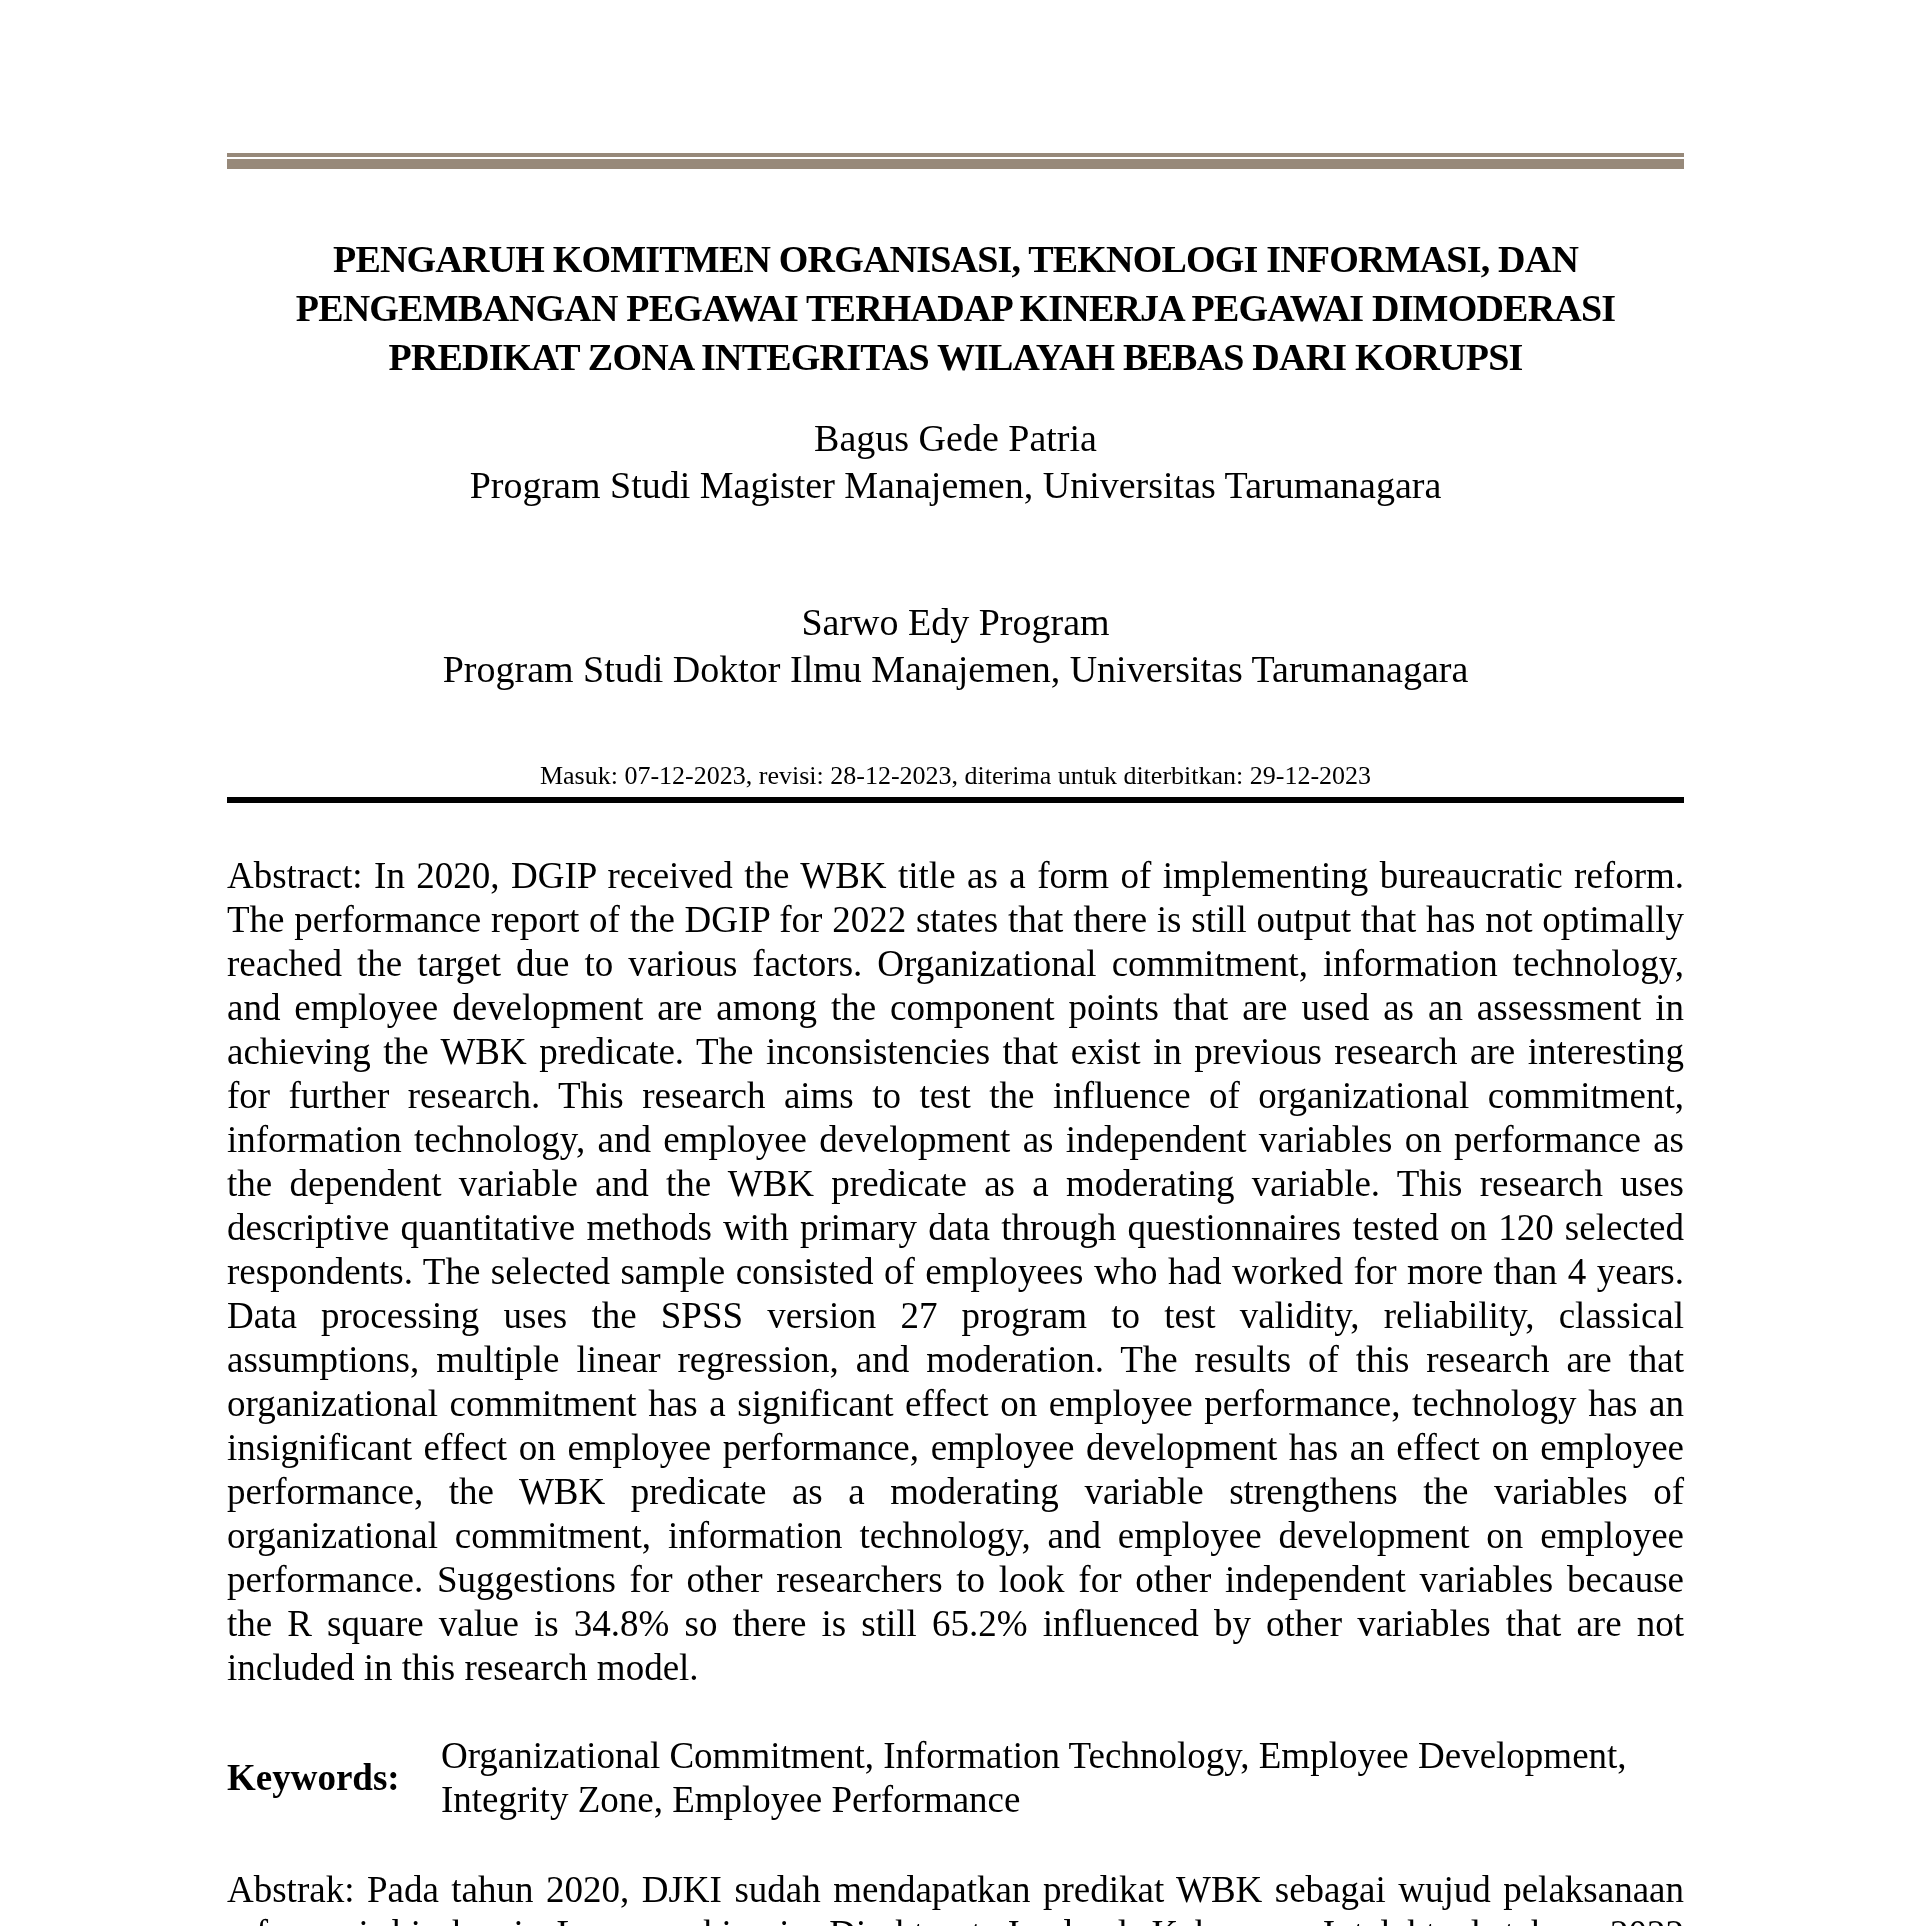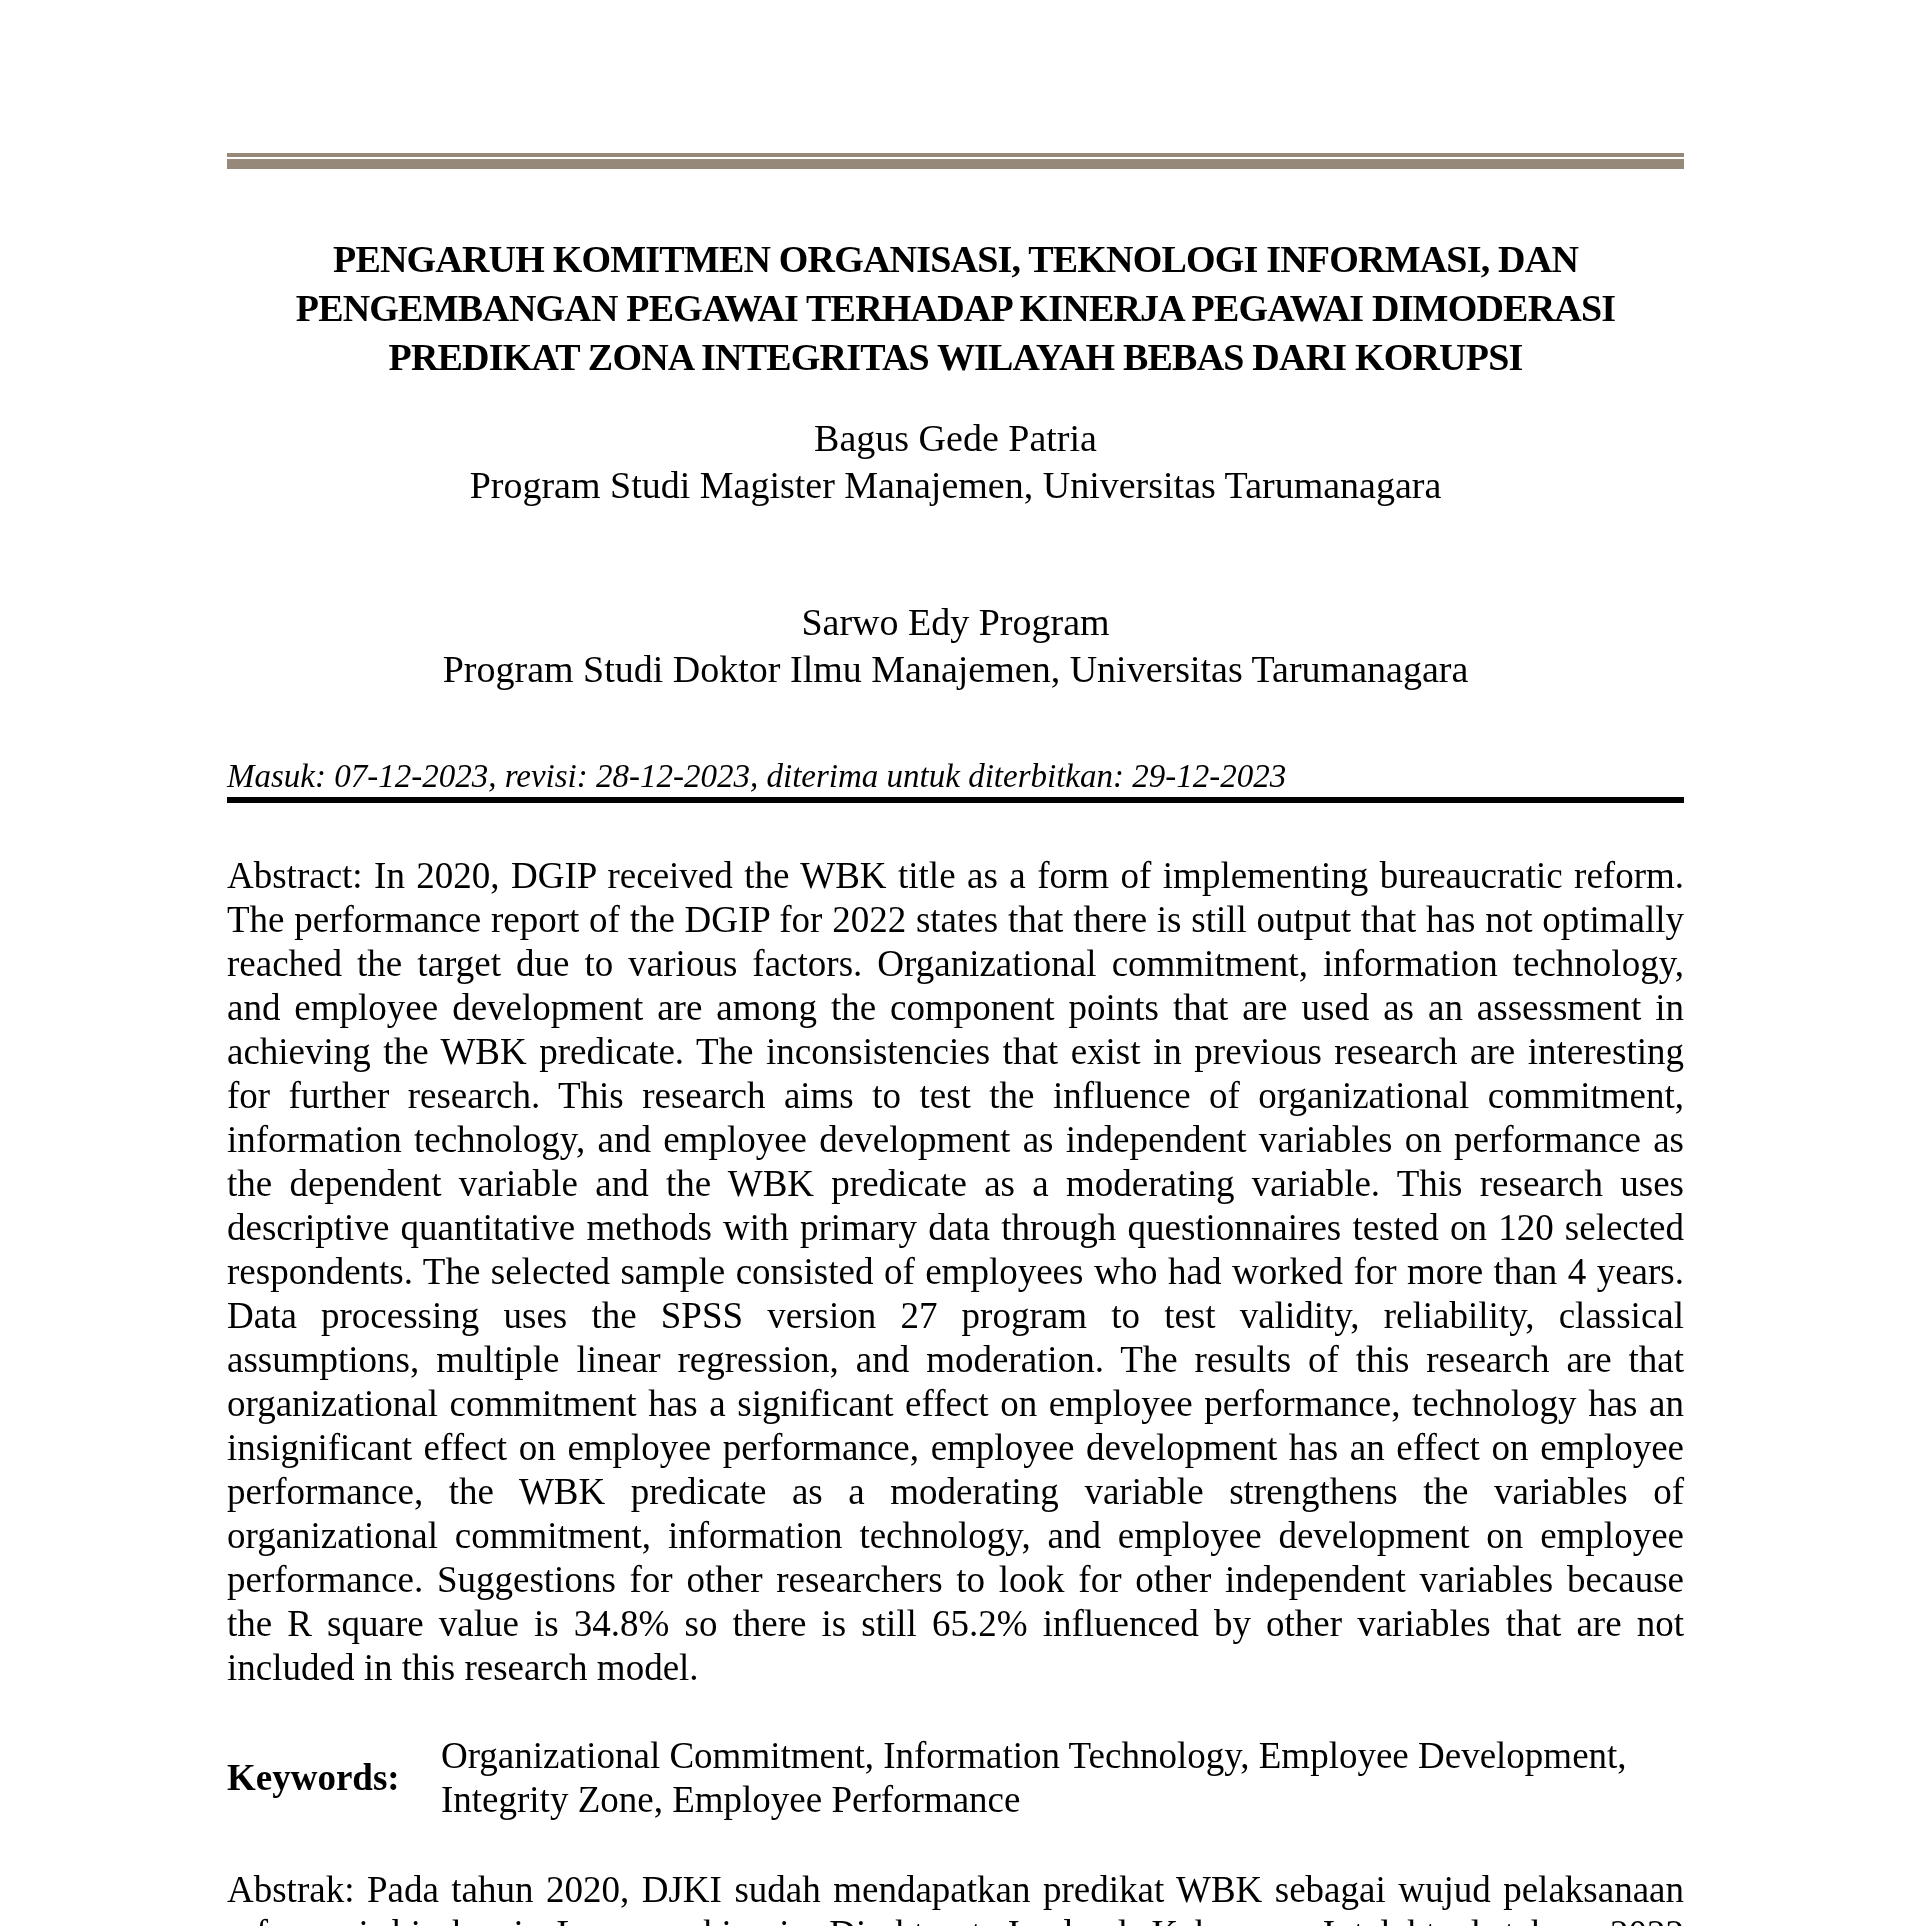--- a/index.html
+++ b/index.html
@@ -18,22 +18,22 @@
     top:235px;text-align:center;
     font-weight:bold;font-size:38px;line-height:49px;letter-spacing:-0.8px;
   }
   .title-block .tline{white-space:nowrap;text-align:center;}
   .author-block{
     text-align:center;font-size:38px;line-height:47px;
   }
   .author-block-1{top:394px;margin-top:21px;}
   .author-block-2{top:599px;}
   .dates-line{
-    top:756px;text-align:left;
-    font-style:italic;font-size:33px;line-height:40px;
+    top:756px;text-align:center;
+    font-size:26px;line-height:40px;
   }
   .mid-rule{top:797px;height:5.8px;background:#000;}
   .para{
     text-align:justify;font-size:37px;line-height:44px;
   }
   .abstract-en{top:854px;}
   .keywords-row{
     top:1734px;display:flex;align-items:center;
     font-size:37px;line-height:44px;
   }

